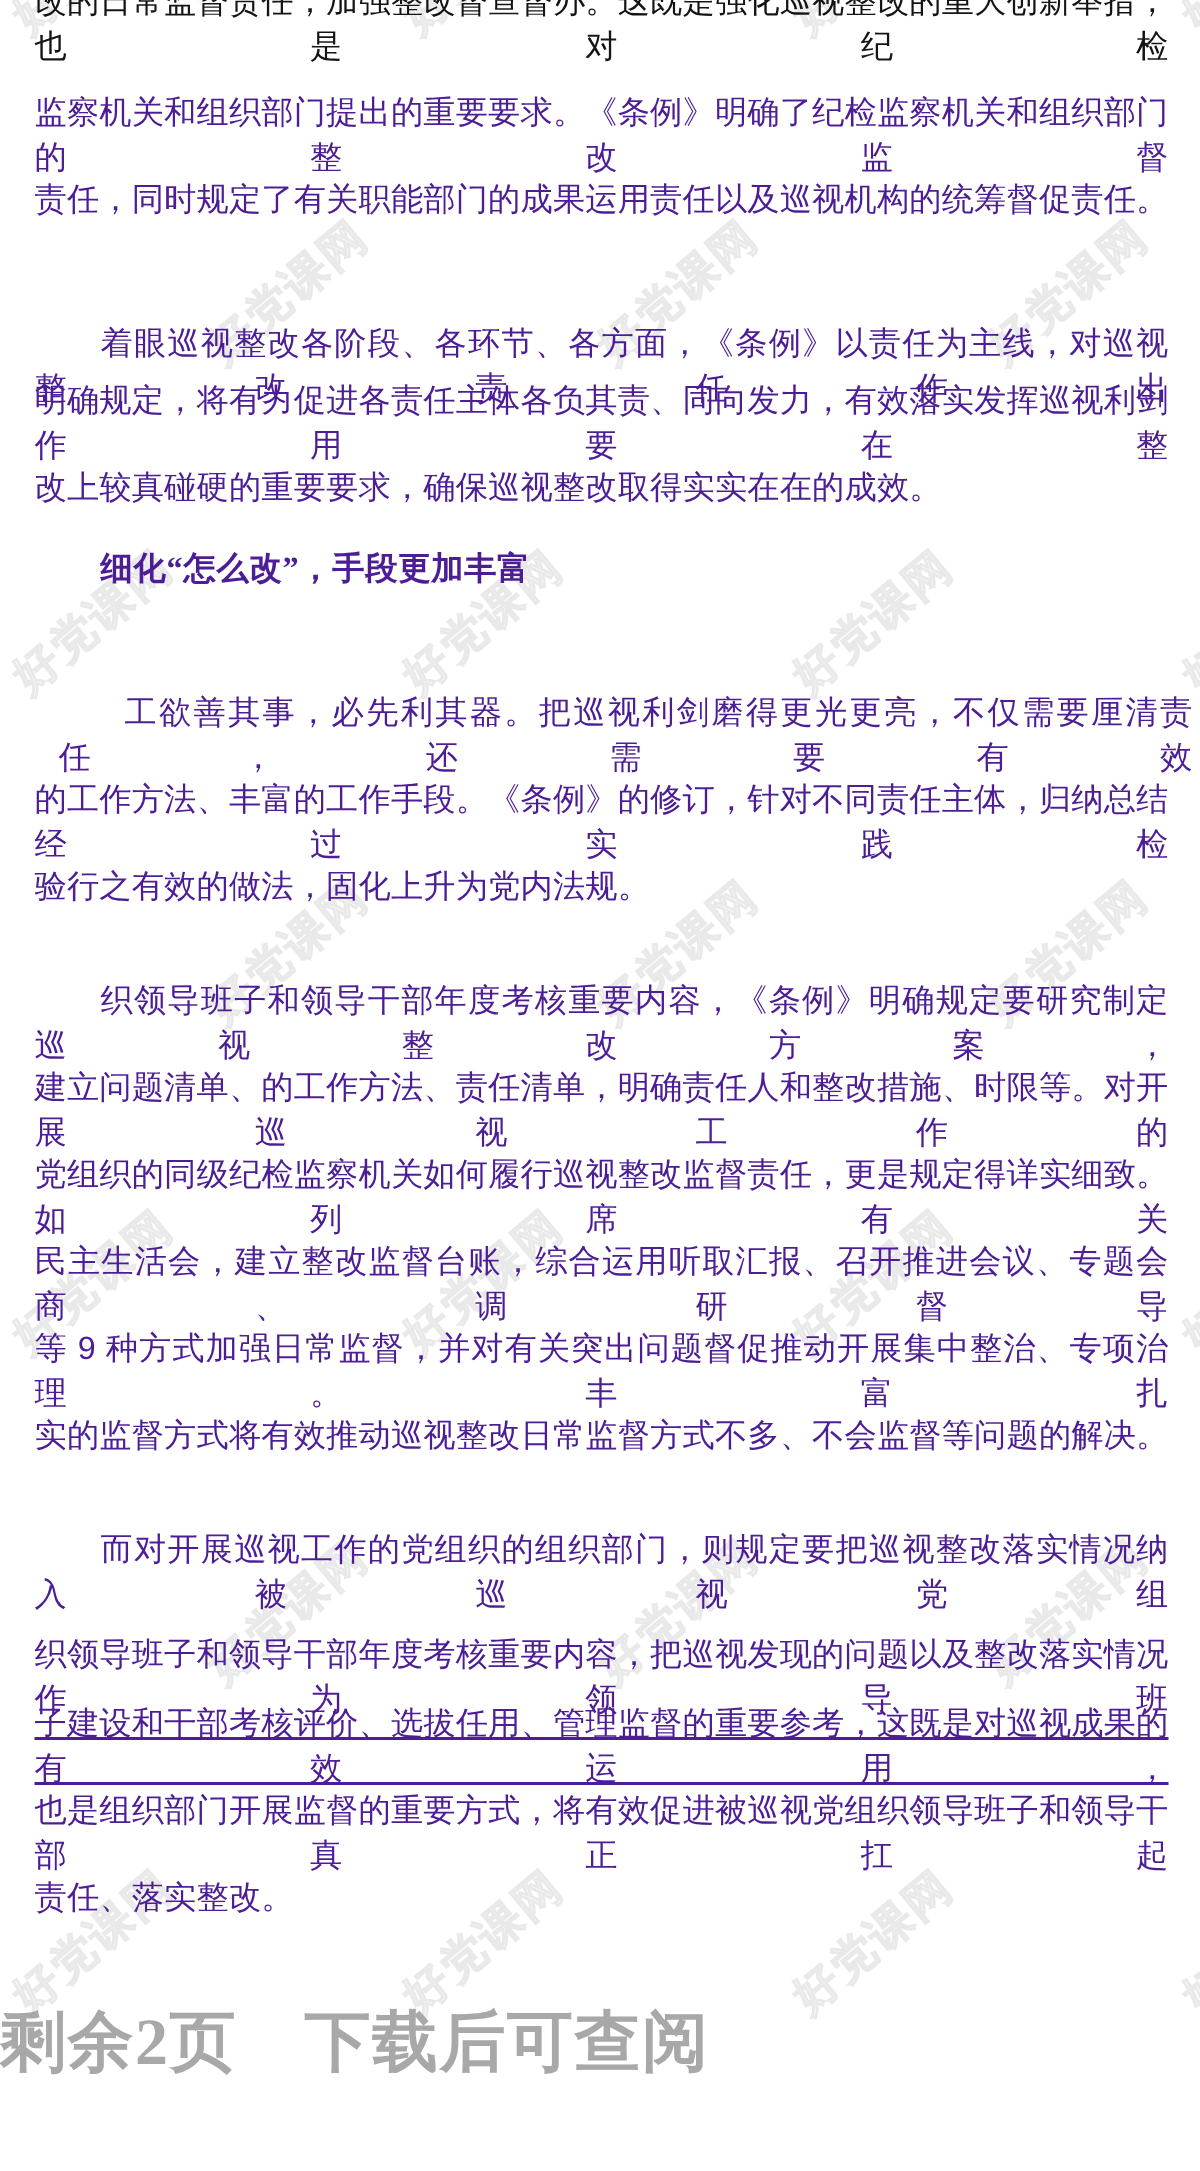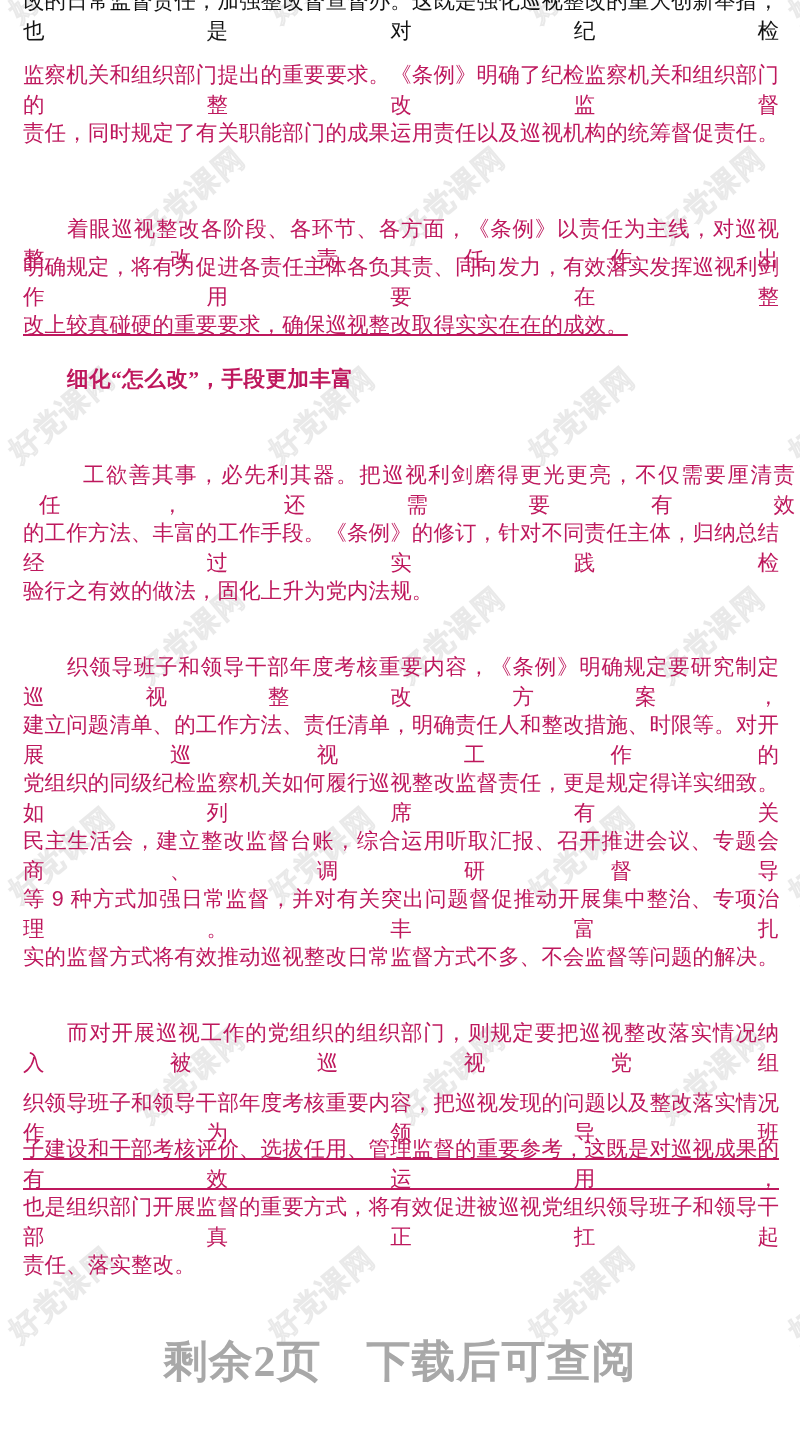--- a/index.html
+++ b/index.html
@@ -49,21 +49,21 @@
     position: absolute;
     left: 0;
     top: 0;
     width: 800px;
     z-index: 2;
   }
   .doc-line {
     position: absolute;
     left: 23px;
     width: 756px;
-    color: #be185d;
+    color: #4c1d95;
     font-size: 21.5px;
     line-height: 30px;
     letter-spacing: 0.1px;
     white-space: nowrap;
     font-weight: 400;
   }
   .doc-line.indent {
     text-indent: 44px;
   }
   .doc-line.heading {
@@ -85,21 +85,21 @@
   .doc-line.clipped-top {
     color: #141414;
   }
 
   
   #footer-notice {
     position: absolute;
     left: 0;
     top: 1334px;
     width: 800px;
-    text-align: center;
+    text-align: left;
     z-index: 3;
   }
   #footer-notice .notice-text {
     display: inline-block;
     font-family: "Liberation Serif", "DejaVu Serif", serif;
     font-weight: 700;
     font-size: 44px;
     line-height: 56px;
     color: #a8a8a8;
     letter-spacing: 1px;
@@ -138,21 +138,21 @@
       <div class="watermark" style="left: 520px; top: 1320px; transform: rotate(-40deg);">好党课网</div>
       <div class="watermark" style="left: 780px; top: 1320px; transform: rotate(-40deg);">好党课网</div>
     </div>
 
   <div id="content">
       <div class="doc-line clipped-top justify" style="top: -14px;">改的日常监督责任，加强整改督查督办。这既是强化巡视整改的重大创新举措，也是对纪检</div>
       <div class="doc-line justify" style="top: 60px;">监察机关和组织部门提出的重要要求。《条例》明确了纪检监察机关和组织部门的整改监督</div>
       <div class="doc-line lastline" style="top: 118px;">责任，同时规定了有关职能部门的成果运用责任以及巡视机构的统筹督促责任。</div>
       <div class="doc-line indent justify" style="top: 194px; margin-top: 20px;">着眼巡视整改各阶段、各环节、各方面，《条例》以责任为主线，对巡视整改责任作出</div>
       <div class="doc-line justify" style="top: 252px;">明确规定，将有力促进各责任主体各负其责、同向发力，有效落实发挥巡视利剑作用要在整</div>
-      <div class="doc-line lastline" style="top: 310px; text-decoration: underline;">改上较真碰硬的重要要求，确保巡视整改取得实实在在的成效。</div>
+      <div class="doc-line lastline" style="top: 310px;">改上较真碰硬的重要要求，确保巡视整改取得实实在在的成效。</div>
       <div class="doc-line heading" style="top: 364px; font-family: Liberation Serif, serif;">细化“怎么改”，手段更加丰富</div>
       <div class="doc-line indent justify" style="top: 460px; margin-left: 16px;">工欲善其事，必先利其器。把巡视利剑磨得更光更亮，不仅需要厘清责任，还需要有效</div>
       <div class="doc-line justify" style="top: 518px;">的工作方法、丰富的工作手段。《条例》的修订，针对不同责任主体，归纳总结经过实践检</div>
       <div class="doc-line lastline" style="top: 576px;">验行之有效的做法，固化上升为党内法规。</div>
       <div class="doc-line indent justify" style="top: 652px;">织领导班子和领导干部年度考核重要内容，《条例》明确规定要研究制定巡视整改方案，</div>
       <div class="doc-line justify" style="top: 710px;">建立问题清单、的工作方法、责任清单，明确责任人和整改措施、时限等。对开展巡视工作的</div>
       <div class="doc-line justify" style="top: 768px;">党组织的同级纪检监察机关如何履行巡视整改监督责任，更是规定得详实细致。如列席有关</div>
       <div class="doc-line justify" style="top: 826px;">民主生活会，建立整改监督台账，综合运用听取汇报、召开推进会议、专题会商、调研督导</div>
       <div class="doc-line justify" style="top: 884px;">等 9 种方式加强日常监督，并对有关突出问题督促推动开展集中整治、专项治理。丰富扎</div>
       <div class="doc-line lastline" style="top: 942px;">实的监督方式将有效推动巡视整改日常监督方式不多、不会监督等问题的解决。</div>

